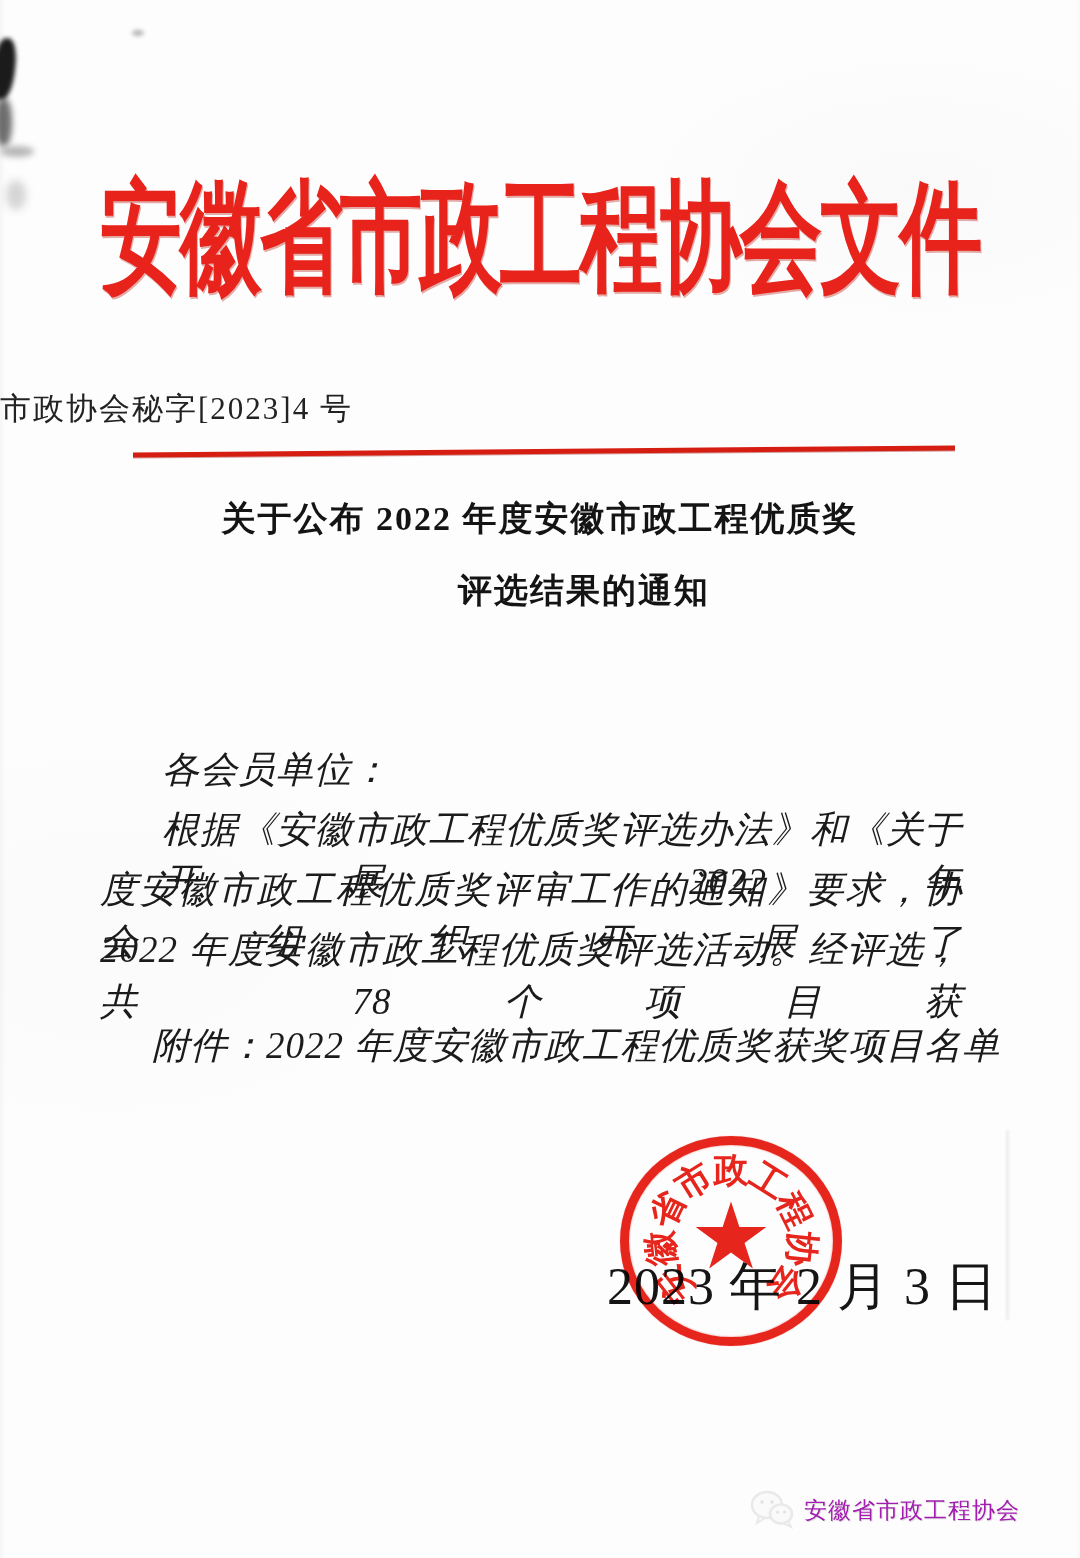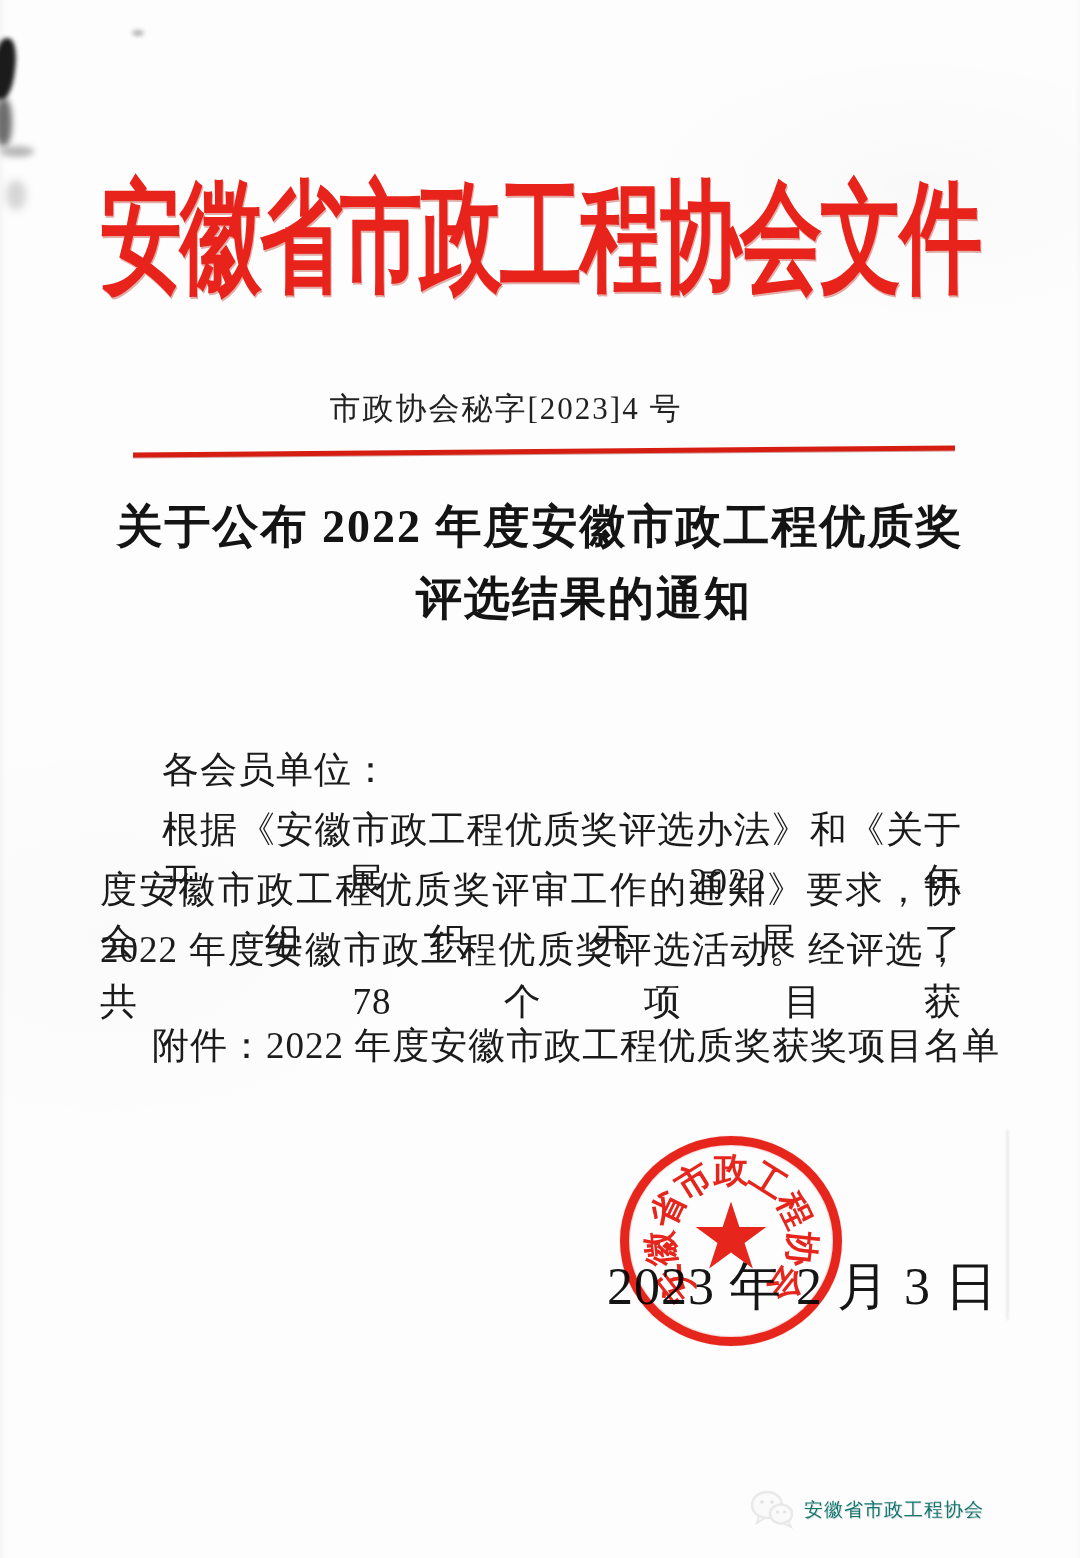--- a/index.html
+++ b/index.html
@@ -37,39 +37,39 @@
     text-align:center;
     font-size:82px;font-weight:bold;letter-spacing:-2px;
     color:#e7231b;
     transform:scaleY(1.48);transform-origin:center top;
     white-space:nowrap;
     text-shadow:1px 1px 0 rgba(180,20,10,0.35);
   }
 
   .doc-number{
     position:absolute;top:388px;left:0;width:1012px;
-    text-align:center;font-size:31px;letter-spacing:2px;color:#222;
+    text-align:left;font-size:31px;letter-spacing:2px;color:#222;
   }
 
   .red-rule{
     position:absolute;left:133px;top:449px;width:822px;height:5px;
     background:#d61d12;transform:rotate(-0.5deg);
     box-shadow:0 1px 0 rgba(150,10,5,.4);
   }
 
   .doc-title{
     position:absolute;left:0;width:1080px;text-align:center;
-    font-weight:bold;font-size:46px;letter-spacing:2px;color:#141414;
+    font-weight:bold;font-size:34px;letter-spacing:2px;color:#141414;
   }
   .doc-title.l1{top:496px;}
   .doc-title.l2{top:568px;padding-left:44px;}
 
   .body-block{
     position:absolute;left:100px;top:744px;width:862px;
-    font-size:37px;letter-spacing:1px;color:#1b1b1b;
+    font-size:37px;letter-spacing:1px;color:#1b1b1b;font-style:italic;
   }
   .body-line{height:60px;line-height:52px;white-space:nowrap;}
   .body-line.justify{white-space:normal;text-align:justify;text-align-last:justify;}
   .body-line.indent{padding-left:62px;}
   .body-line.attach{margin-top:36px;padding-left:52px;}
 
   
   .issue-date{
     position:absolute;left:607px;top:1252px;z-index:1;
     font-size:52px;letter-spacing:1px;color:#151515;white-space:nowrap;
@@ -95,22 +95,22 @@
     text-align:center;font-size:35px;line-height:40px;font-weight:bold;color:#e8261d;
     font-family:"Liberation Serif",serif;
   }
 
   
   .footer{
     position:absolute;left:748px;top:1486px;display:flex;align-items:center;z-index:3;
   }
   .footer .wechat{width:48px;height:48px;margin-right:8px;}
   .footer-text{
-    font-size:19px;letter-spacing:1px;white-space:nowrap;
-    color:#0f766e;
+    font-size:23px;letter-spacing:1px;white-space:nowrap;
+    color:#a21caf;
     text-shadow:1px 1px 0 #dedede,-1px -1px 0 #ffffff;
     font-family:"Liberation Sans",sans-serif;
   }
 
   
   .faint-line{
     position:absolute;left:1006px;top:1130px;width:3px;height:190px;
     background:#ededed;filter:blur(1px);
   }
 </style>

